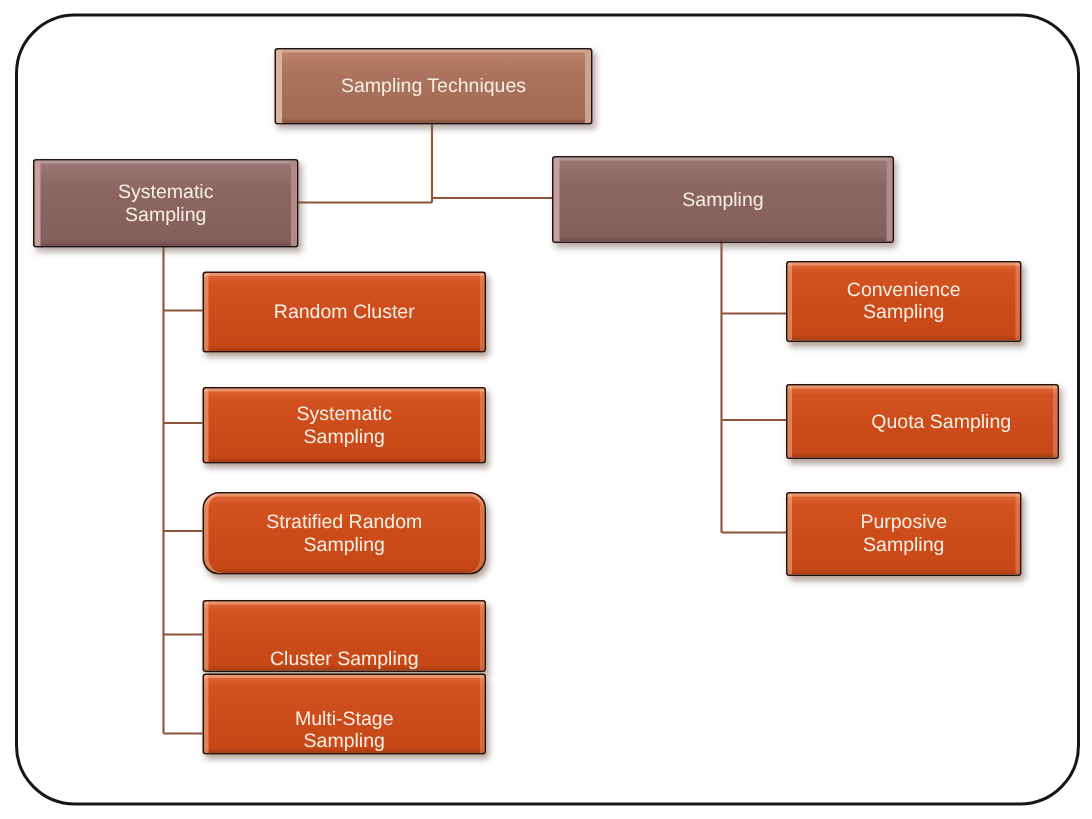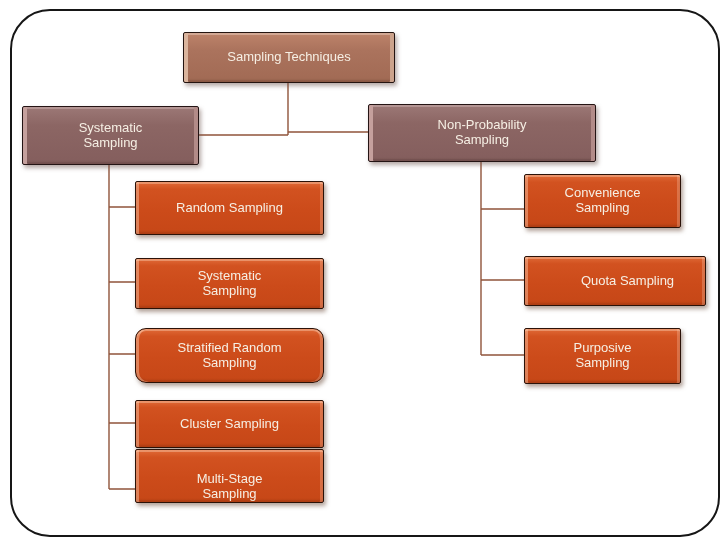--- a/index.html
+++ b/index.html
@@ -69,21 +69,21 @@
       inset 0 -2px 2px rgba(50, 22, 12, 0.2),
       2px 3px 4px rgba(110, 85, 80, 0.5);
   }
   
   #n-root        { left: 183px; top: 32px;  width: 210px; height: 49px; }
   #n-prob        { left: 22px;  top: 106px; width: 175px; height: 57px; }
   #n-nonprob     { left: 368px; top: 104px; width: 226px; height: 56px; }
   #n-random      { left: 135px; top: 181px; width: 187px; height: 52px; }
   #n-systematic  { left: 135px; top: 258px; width: 187px; height: 49px; }
   #n-stratified  { left: 135px; top: 328px; width: 187px; height: 53px; border-radius: 11px; }
-  #n-cluster     { left: 135px; top: 400px; width: 187px; height: 46px; }
+  #n-cluster     { left: 135px; top: 400px; width: 187px; height: 46px; justify-content: flex-end; }
   #n-multistage  { left: 135px; top: 449px; width: 187px; height: 52px; justify-content: flex-end; }
   #n-convenience { left: 524px; top: 174px; width: 155px; height: 52px; text-align: center; }
   #n-quota       { left: 524px; top: 256px; width: 155px; height: 48px; padding-left: 25px; }
   #n-purposive   { left: 524px; top: 328px; width: 155px; height: 54px; }
 </style>
 </head>
 <body>
 
 <div class="stage">
   <div class="frame"></div>
@@ -97,26 +97,25 @@
   <div id="n-root" class="node root-box">
     <div class="ln">Sampling Techniques</div>
   </div>
 
   <div id="n-prob" class="node branch">
     <div class="ln">Systematic</div>
     <div class="ln">Sampling</div>
   </div>
 
   <div id="n-nonprob" class="node branch">
-    <div class="ln">Non-Probability</div>
     <div class="ln">Sampling</div>
   </div>
 
   <div id="n-random" class="node leaf">
-    <div class="ln">Random Sampling</div>
+    <div class="ln">Random Cluster</div>
   </div>
 
   <div id="n-systematic" class="node leaf">
     <div class="ln">Systematic</div>
     <div class="ln">Sampling</div>
   </div>
 
   <div id="n-stratified" class="node leaf">
     <div class="ln">Stratified Random</div>
     <div class="ln">Sampling</div>

